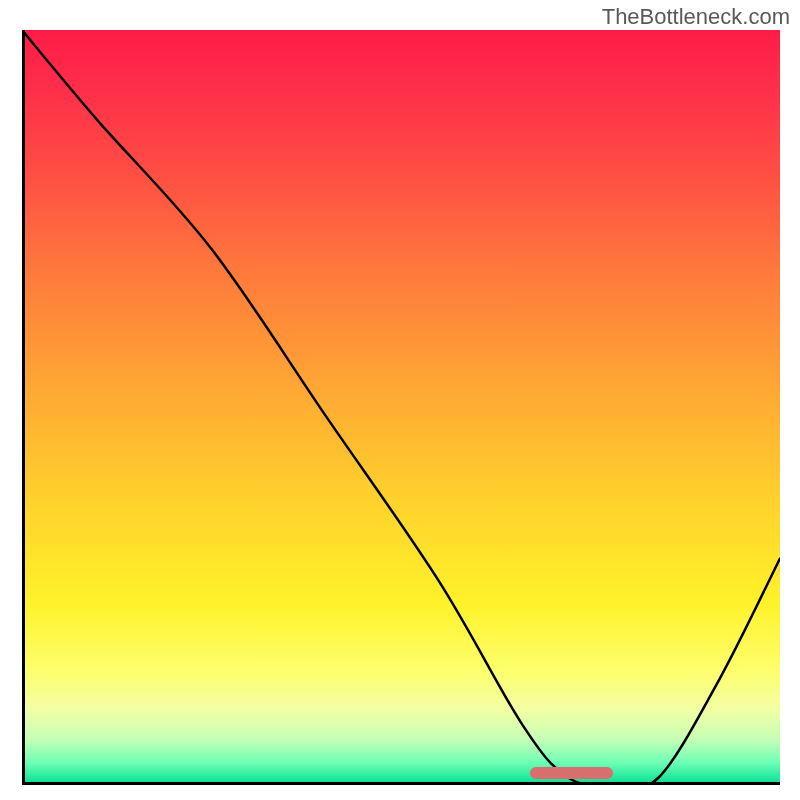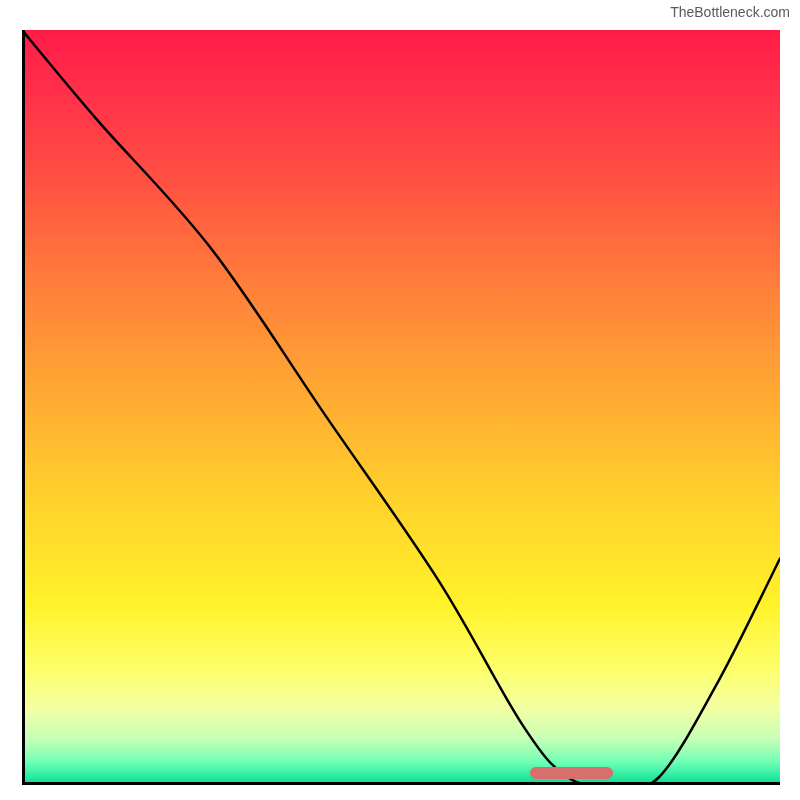--- a/index.html
+++ b/index.html
@@ -12,21 +12,21 @@
   }
   .wrap {
     position: relative;
     width: 800px;
     height: 800px;
   }
   .attribution {
     position: absolute;
     top: 4px;
     right: 10px;
-    font-size: 14px;
+    font-size: 22px;
     color: #59595a;
     font-weight: 400;
   }
   .chart-box {
     position: absolute;
     left: 22px;
     top: 30px;
     width: 758px;
     height: 755px;
   }

